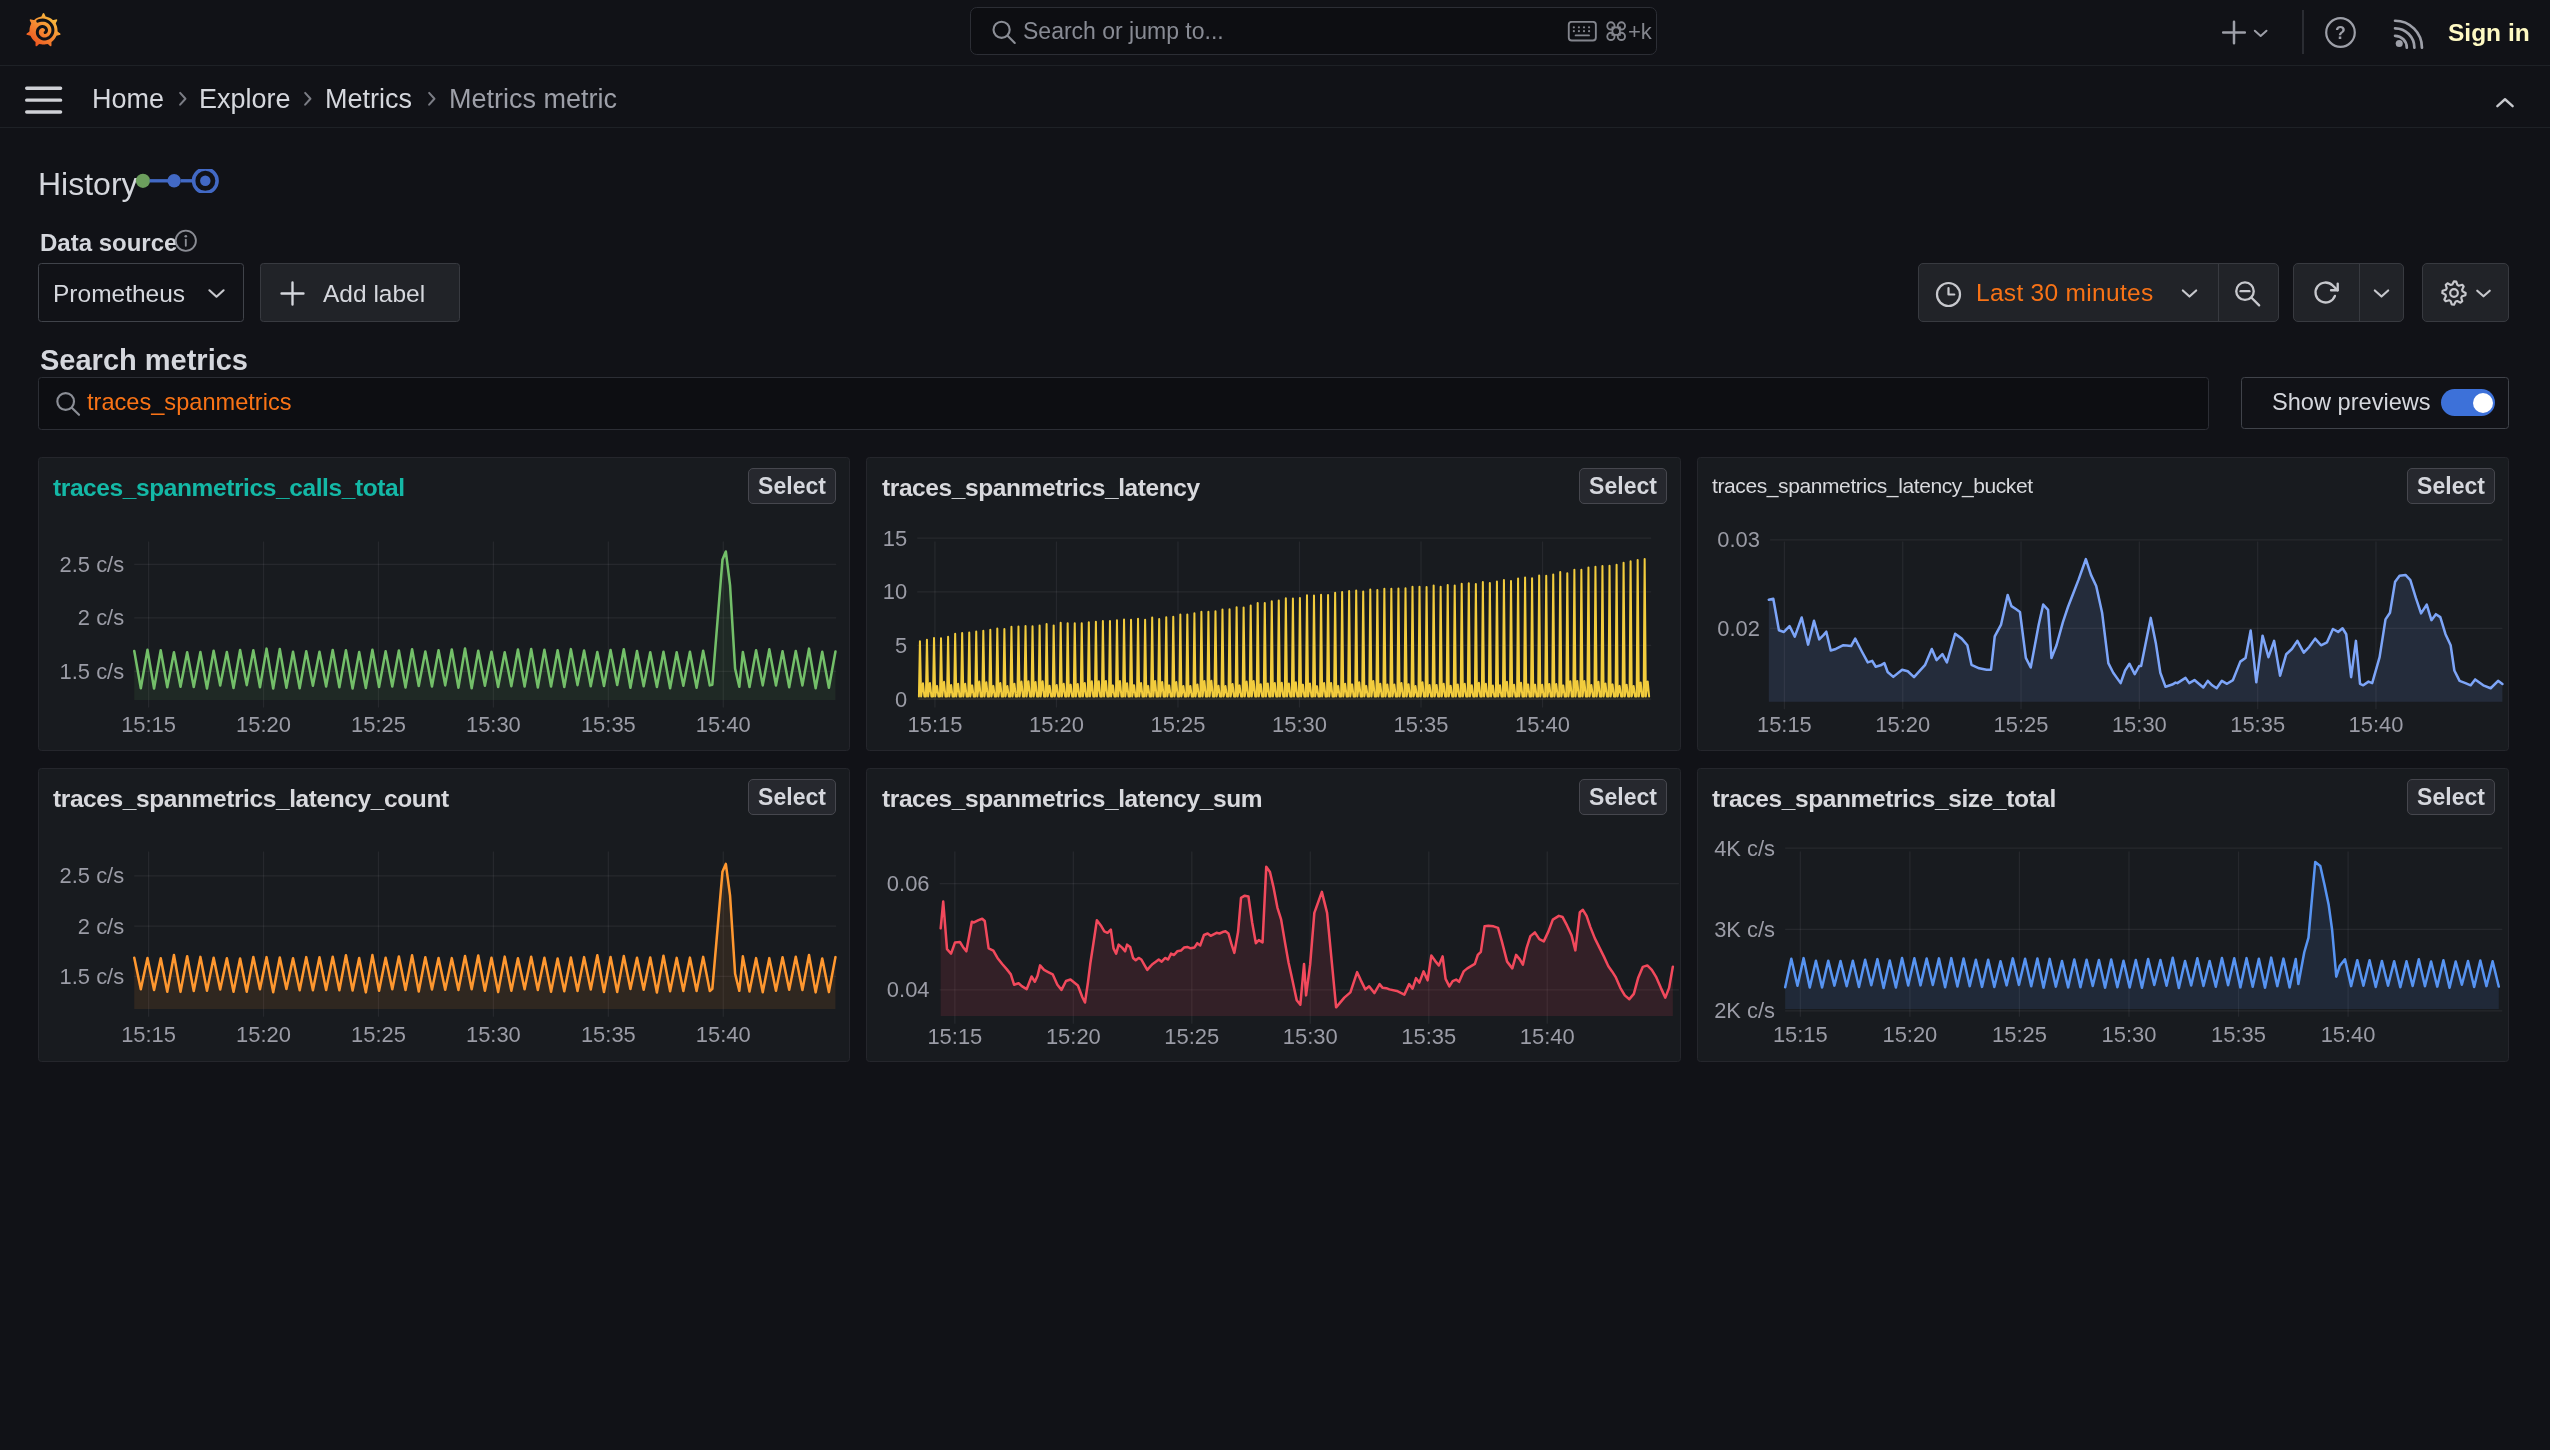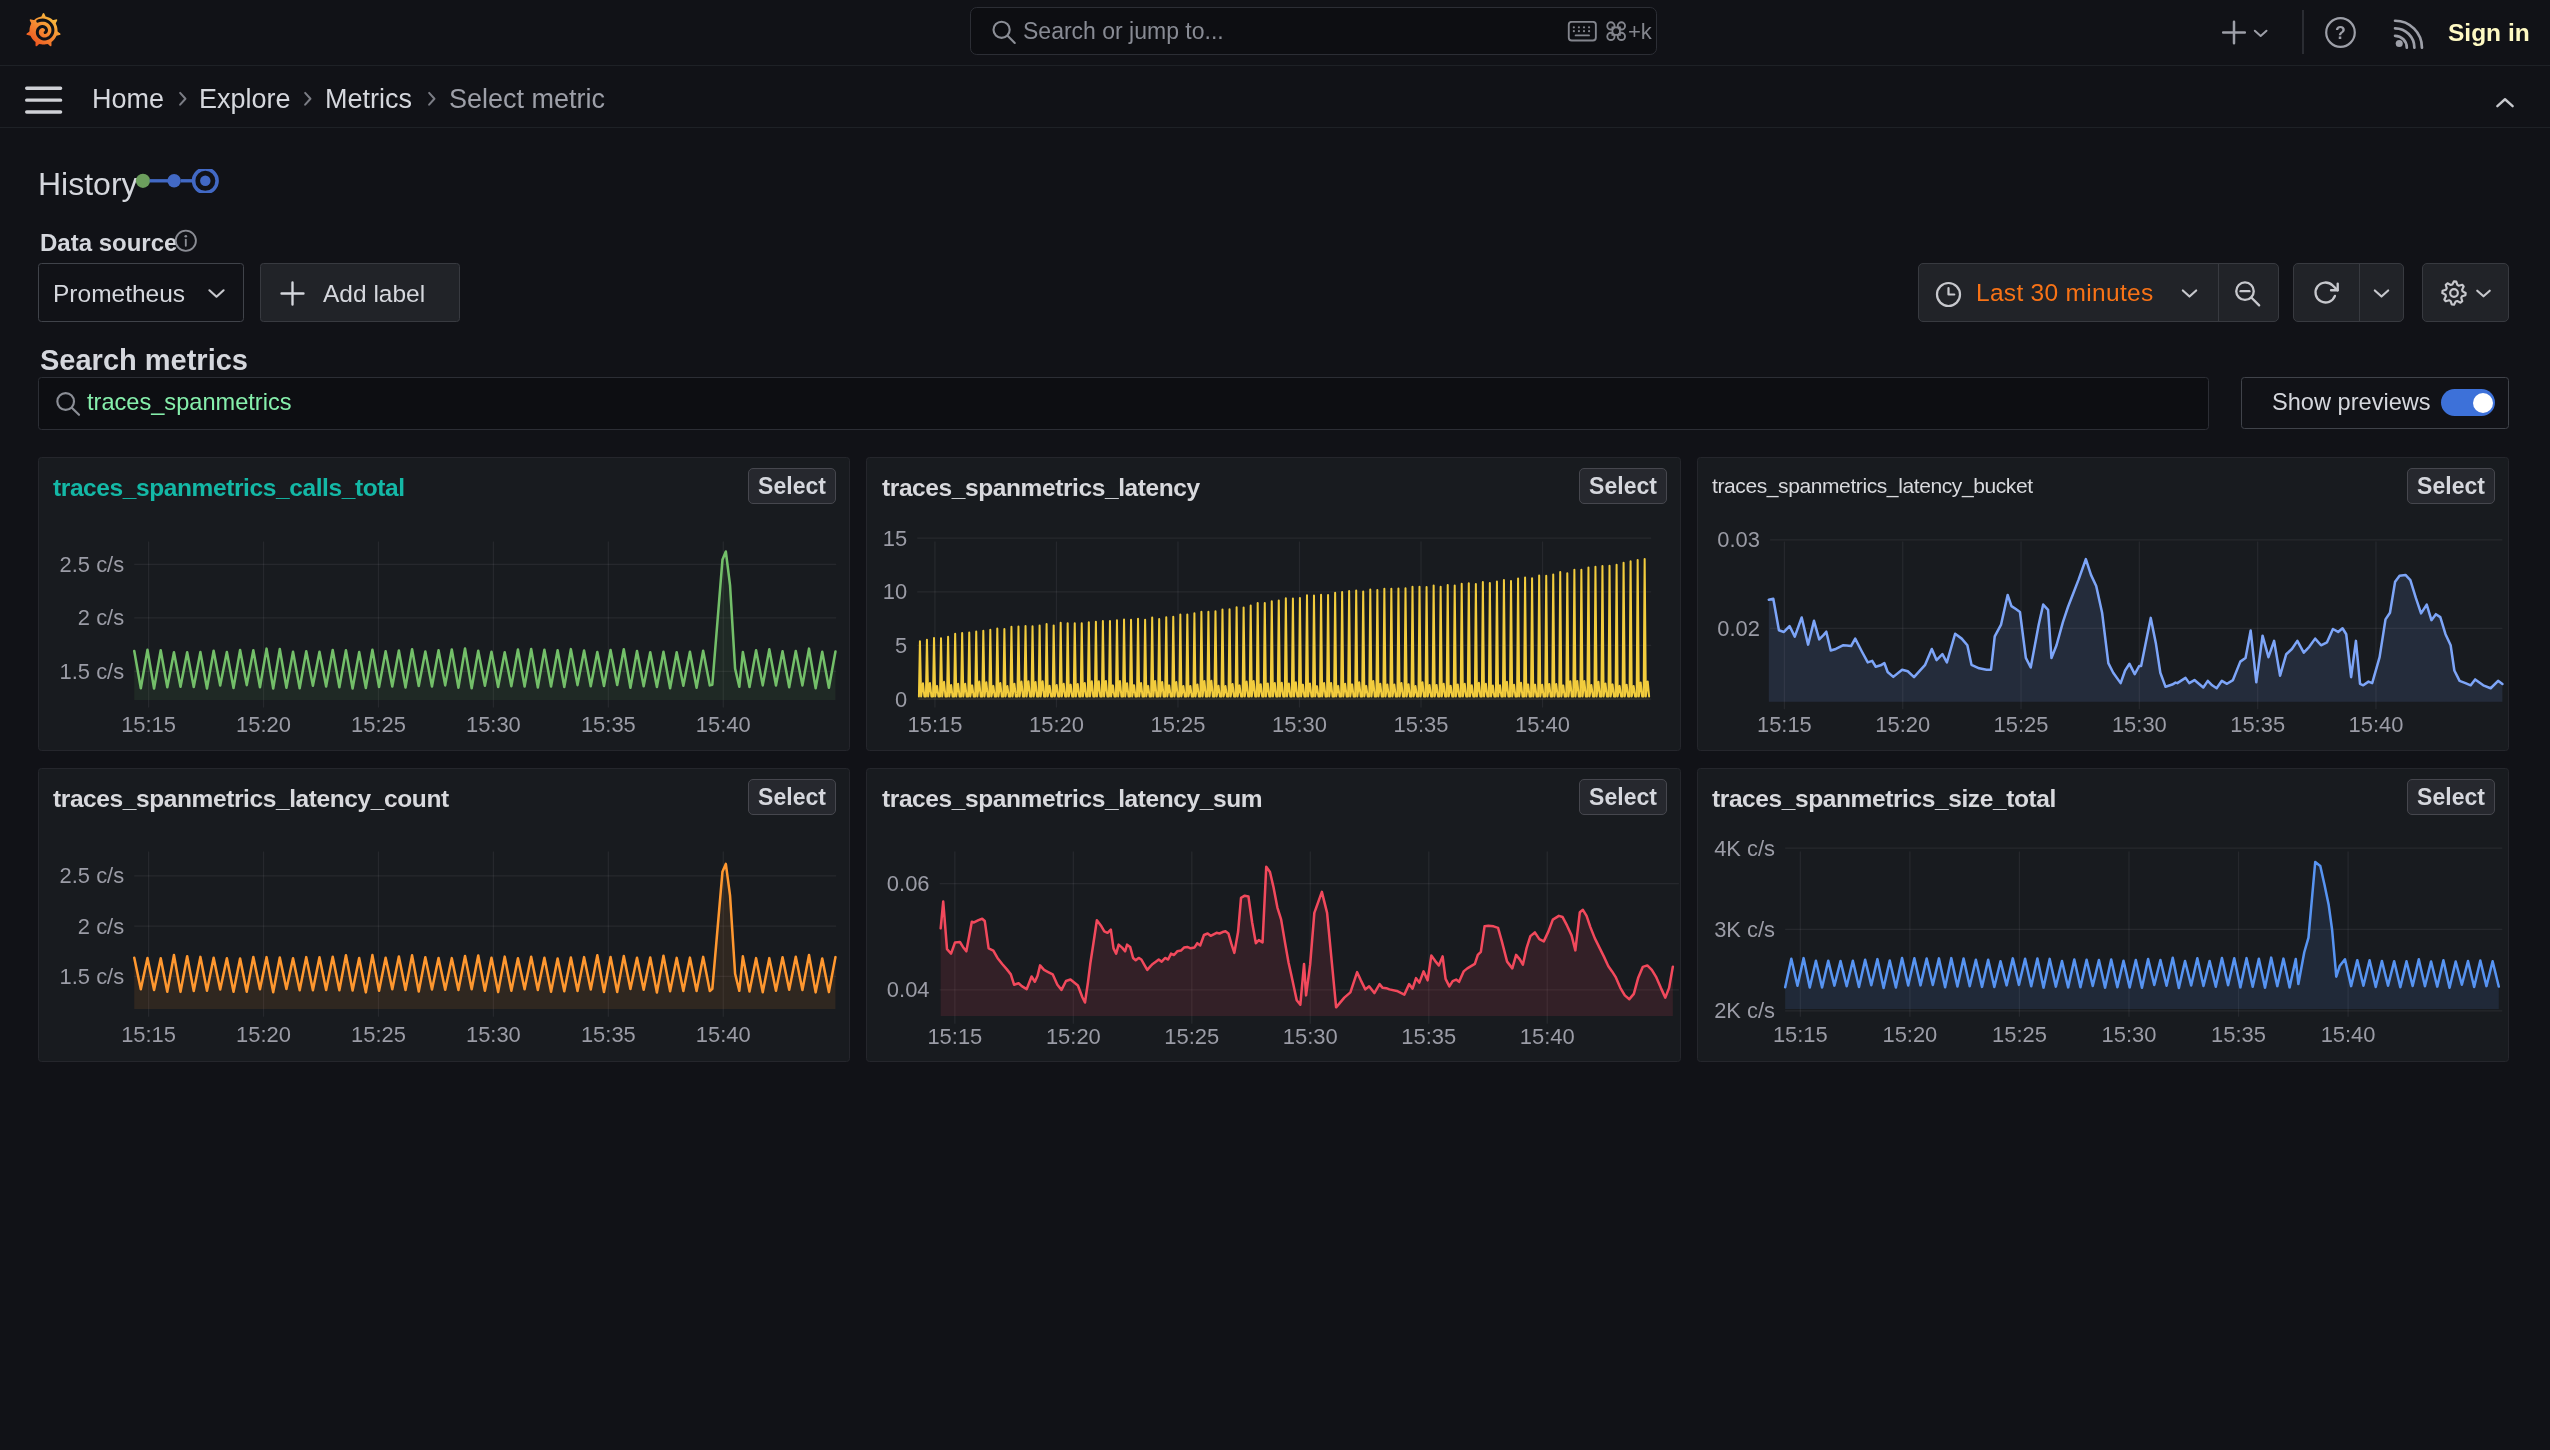--- a/index.html
+++ b/index.html
@@ -69,21 +69,21 @@
       <path d="M10.85 7.0 L17.15 14 L10.85 21.0" fill="none" stroke="#7b7d85" stroke-width="2.4" stroke-linecap="round" stroke-linejoin="round"></path>
     </svg>
     <div class="abs" style="left:199px;top:84px;font-size:27px;color:#d5d7dd">Explore</div>
     <svg style="position:absolute;left:296px;top:87px" width="23.6" height="23.6" viewBox="0 0 28 28">
       <path d="M10.85 7.0 L17.15 14 L10.85 21.0" fill="none" stroke="#7b7d85" stroke-width="2.4" stroke-linecap="round" stroke-linejoin="round"></path>
     </svg>
     <div class="abs" style="left:325px;top:84px;font-size:27px;color:#d5d7dd">Metrics</div>
     <svg style="position:absolute;left:420px;top:87px" width="23.6" height="23.6" viewBox="0 0 28 28">
       <path d="M10.85 7.0 L17.15 14 L10.85 21.0" fill="none" stroke="#7b7d85" stroke-width="2.4" stroke-linecap="round" stroke-linejoin="round"></path>
     </svg>
-    <div class="abs" style="left:449px;top:84px;font-size:27px;color:#9d9fa8">Select metric</div>
+    <div class="abs" style="left:449px;top:84px;font-size:27px;color:#9d9fa8">Metrics metric</div>
     <svg style="position:absolute;left:2488px;top:84px" width="34" height="34" viewBox="0 0 40 40">
       <path d="M11.0 26.05 L20 17.95 L29.0 26.05" fill="none" stroke="#c7c8cd" stroke-width="2.8" stroke-linecap="round" stroke-linejoin="round"></path>
     </svg>
     <div class="abs" style="left:38px;top:166px;font-size:32px;color:#d5d7dd">History</div>
     <svg style="position:absolute;left:131px;top:169px" width="93" height="23.6" viewBox="0 0 110 28">
       <circle cx="14" cy="14" r="8.5" fill="#6c9e5d"></circle>
       <path d="M22 14 H44" stroke="#4269c5" stroke-width="4"></path>
       <circle cx="51" cy="14" r="8" fill="#4269c5"></circle>
       <path d="M59 14 H76" stroke="#4269c5" stroke-width="4"></path>
       <circle cx="88" cy="14" r="14" fill="none" stroke="#4269c5" stroke-width="4.2"></circle>
@@ -138,21 +138,21 @@
     </svg>
     <svg style="position:absolute;left:2471px;top:281px" width="25" height="25" viewBox="0 0 30 30">
       <path d="M7.5 11.625 L15 18.375 L22.5 11.625" fill="none" stroke="#c7c8cd" stroke-width="2.6" stroke-linecap="round" stroke-linejoin="round"></path>
     </svg>
     <div class="abs" style="left:40px;top:344px;font-size:29px;font-weight:bold;color:#d5d7dd">Search metrics</div>
     <div class="abs" style="left:38px;top:377px;width:2171px;height:53px;background:#0d0e12;border:1.3px solid #2c2e35;border-radius:3.4px"></div>
     <svg style="position:absolute;left:52px;top:389px" width="34" height="30" viewBox="0 0 40 36">
       <circle cx="16" cy="15" r="10" fill="none" stroke="#8b8e96" stroke-width="2.6"></circle>
       <path d="M23.4 22.4 L32 31" stroke="#8b8e96" stroke-width="2.6" stroke-linecap="round"></path>
     </svg>
-    <div class="abs" style="left:87px;top:389px;font-size:23.6px;color:#86efac">traces_spanmetrics</div>
+    <div class="abs" style="left:87px;top:389px;font-size:23.6px;color:#f97316">traces_spanmetrics</div>
     <div class="abs" style="left:2241px;top:377px;width:268px;height:52px;background:#111217;border:1.3px solid #40434a;border-radius:3.4px"></div>
     <div class="abs" style="left:2272px;top:389px;font-size:23.6px;color:#d5d7dd">Show previews</div>
     <div class="abs" style="left:2441px;top:389px;width:54px;height:27px;background:#3d71d9;border-radius:13.5px"></div>
     <div class="abs" style="left:2473px;top:393px;width:20px;height:20px;background:#ffffff;border-radius:50%"></div>
     <div class="abs" style="left:38px;top:457px;width:812px;height:294px;background:#181b1f;border:1.3px solid #25262c;border-radius:3.4px"></div>
     <div class="abs" style="left:53px;top:474px;font-size:24.5px;font-weight:bold;letter-spacing:-0.4px;color:#14b8a6">traces_spanmetrics_calls_total</div>
     <div class="abs" style="left:748px;top:468px;width:88px;height:36px;background:#26282e;border:1.3px solid #46474e;border-radius:5px;text-align:center;line-height:34px;font-size:23px;font-weight:bold;color:#d5d7dd">Select</div>
     <div class="abs" style="left:866px;top:457px;width:815px;height:294px;background:#181b1f;border:1.3px solid #25262c;border-radius:3.4px"></div>
     <div class="abs" style="left:882px;top:474px;font-size:24.5px;font-weight:bold;letter-spacing:-0.4px;color:#d8d9dd">traces_spanmetrics_latency</div>
     <div class="abs" style="left:1579px;top:468px;width:88px;height:36px;background:#26282e;border:1.3px solid #46474e;border-radius:5px;text-align:center;line-height:34px;font-size:23px;font-weight:bold;color:#d5d7dd">Select</div>

